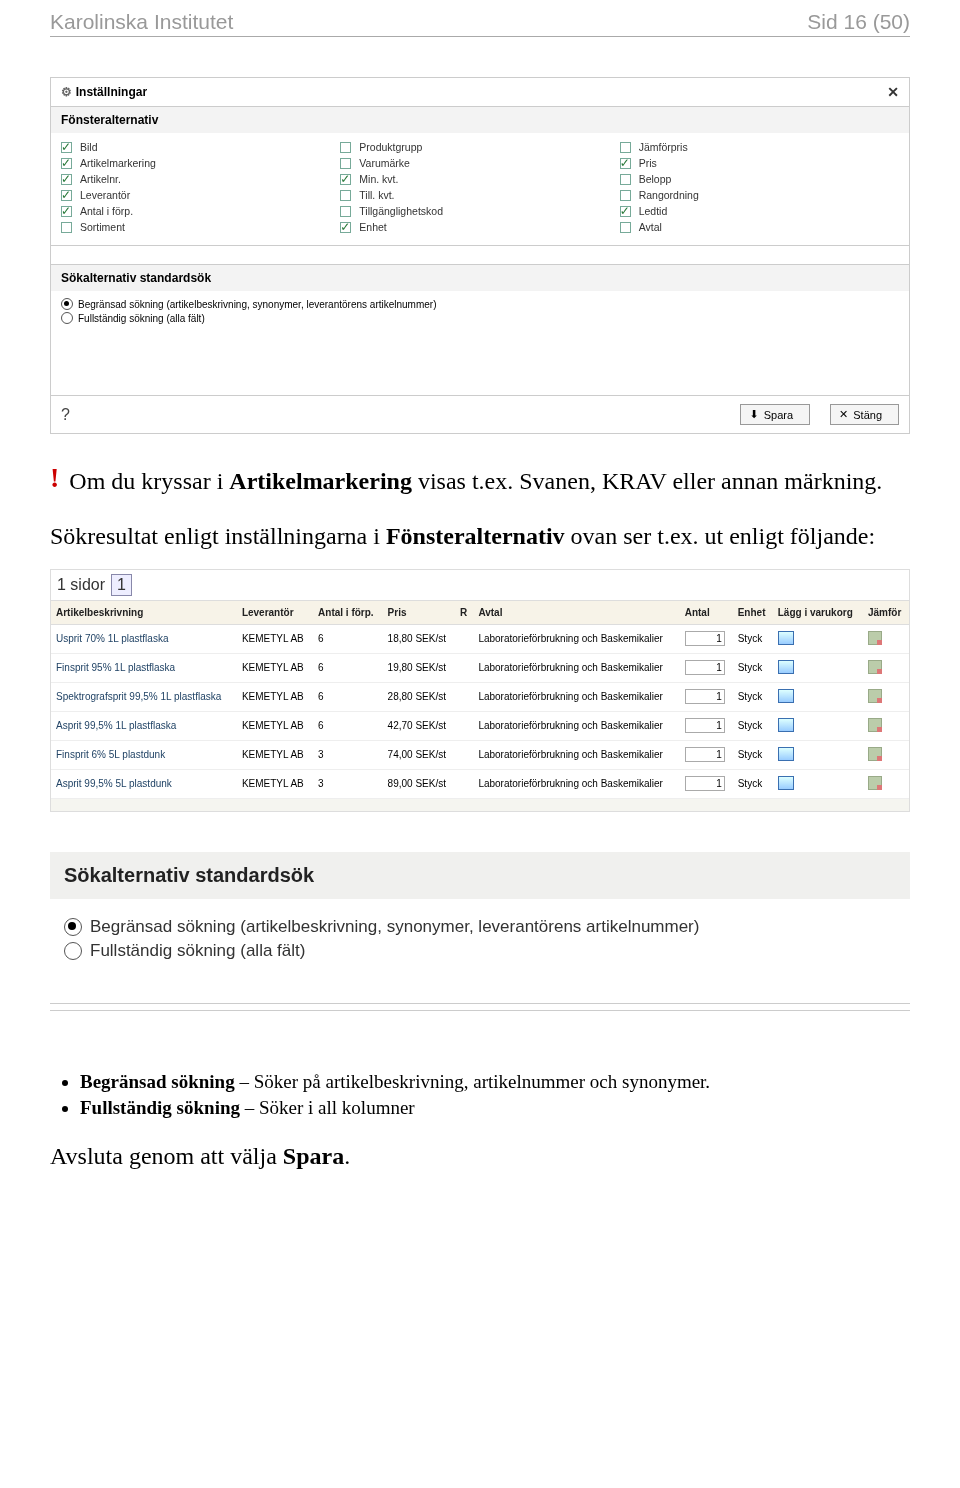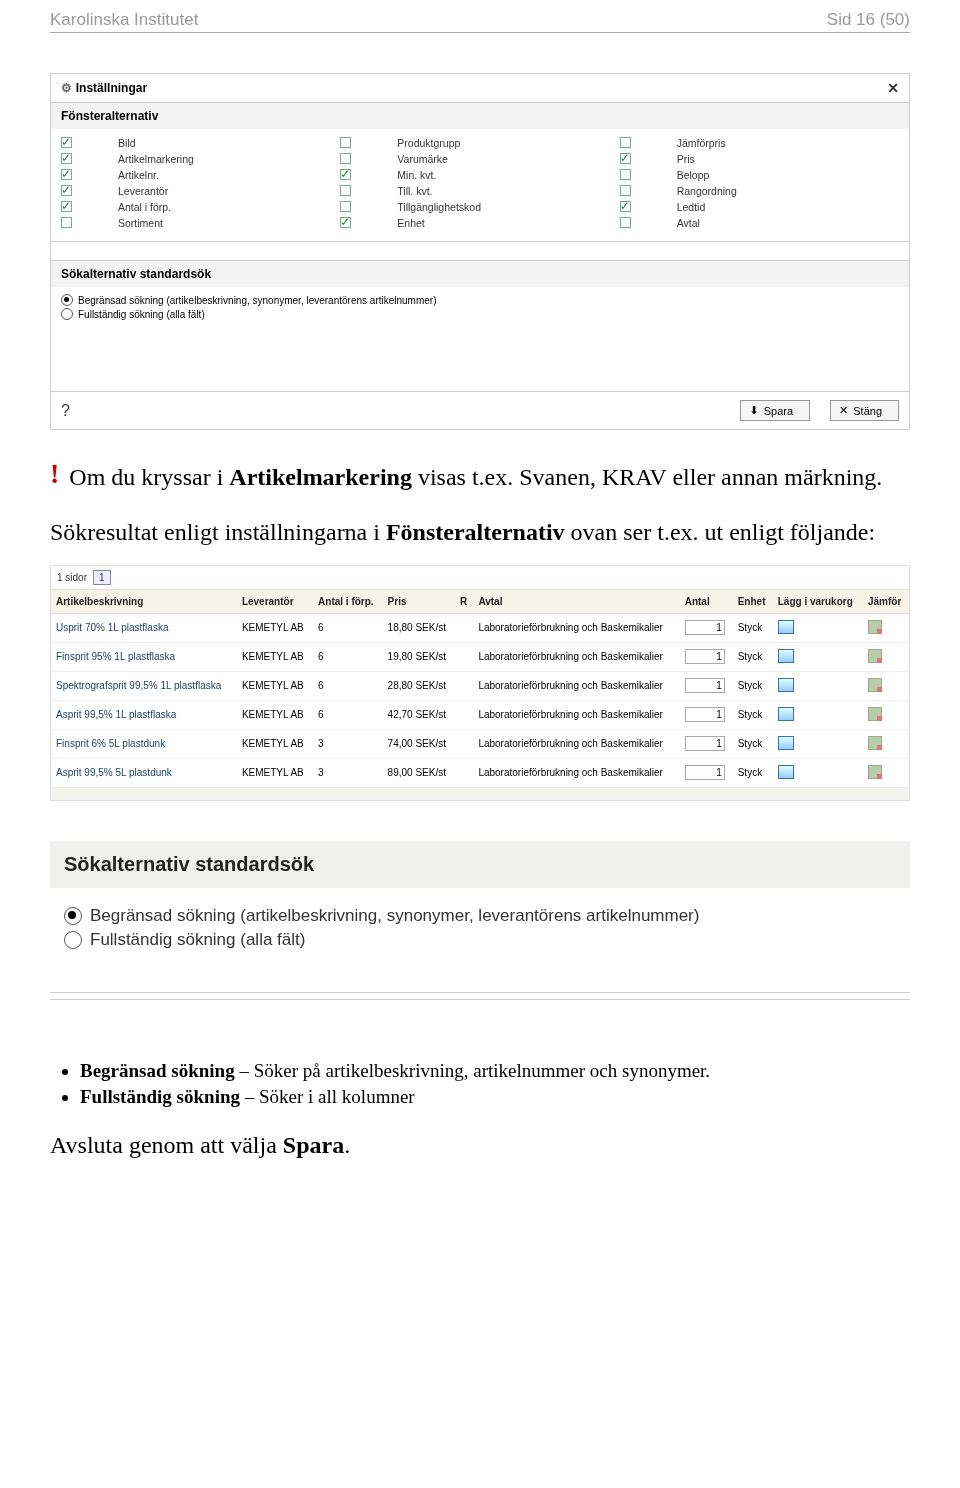--- a/index.html
+++ b/index.html
@@ -10,21 +10,21 @@
     width: 960px;
   }
   .page {
     padding: 0 50px 50px 50px;
   }
   .page-header {
     display: flex;
     justify-content: space-between;
     align-items: flex-start;
     color: #999;
-    font-size: 17px;
+    font-size: 21px;
     border-bottom: 1px solid #aaa;
     padding: 10px 0 2px 0;
     margin-bottom: 40px;
   }
 
   
   .panel {
     border: 1px solid #ccc;
     font-size: 11px;
     background: #fff;
@@ -52,25 +52,24 @@
   }
   .cols {
     display: flex;
     padding: 6px 10px 10px 10px;
   }
   .col {
     flex: 1;
   }
   .ck-row {
     display: flex;
-    align-items: flex-start;
+    align-items: center;
     font-size: 10.5px;
     padding: 2px 0;
     color:#333;
-    gap:38px;
   }
   .ck {
     width: 11px; height: 11px;
     border: 1px solid #7a9;
     margin-right: 8px;
     box-sizing: border-box;
     position: relative;
     background:#fff;
   }
   .ck.checked::after {
@@ -112,21 +111,21 @@
   .q { font-size:16px; color:#444; }
 
   
   .note-block { display:flex; gap:10px; align-items:flex-start; margin:30px 0 20px 0; }
   .exclaim { color:#c00; font-size:28px; font-weight:bold; line-height:1; font-family:"Times New Roman",serif; }
   .doc-text { font-family: "Times New Roman", serif; font-size:24px; line-height:1.45; }
   .doc-text b { font-weight:bold; }
 
   
   .result-wrap { border:1px solid #ddd; font-size:10px; margin:15px 0 35px 0; }
-  .pager { padding:4px 6px; font-size:10px; color:#333; display:flex; align-items:center; gap:6px; }
+  .pager { padding:4px 6px; font-size:16px; color:#333; display:flex; align-items:center; gap:6px; }
   .pager .pg { border:1px solid #88a; padding:1px 5px; background:#eef; }
   table.result { width:100%; border-collapse:collapse; }
   table.result th {
     background:#f7f3e8;
     border-top:1px solid #ddd;
     border-bottom:1px solid #ddd;
     text-align:left;
     padding:6px 5px;
     font-size:10px;
     font-weight:bold;

